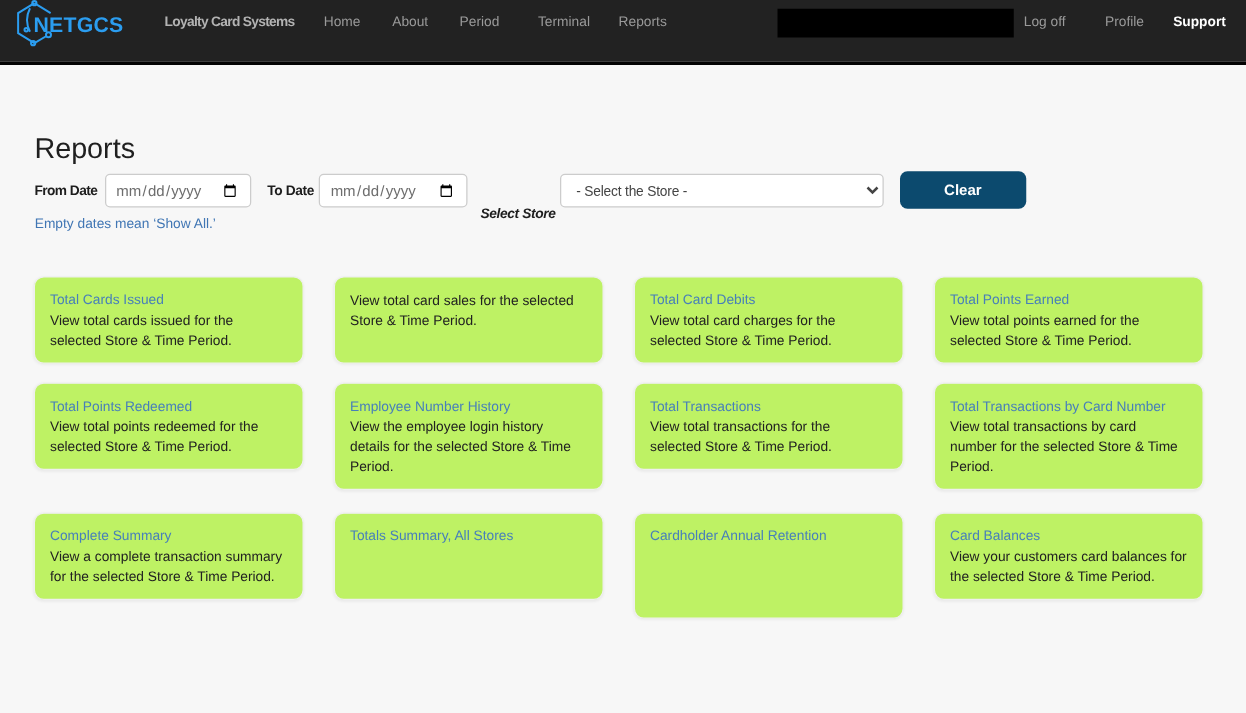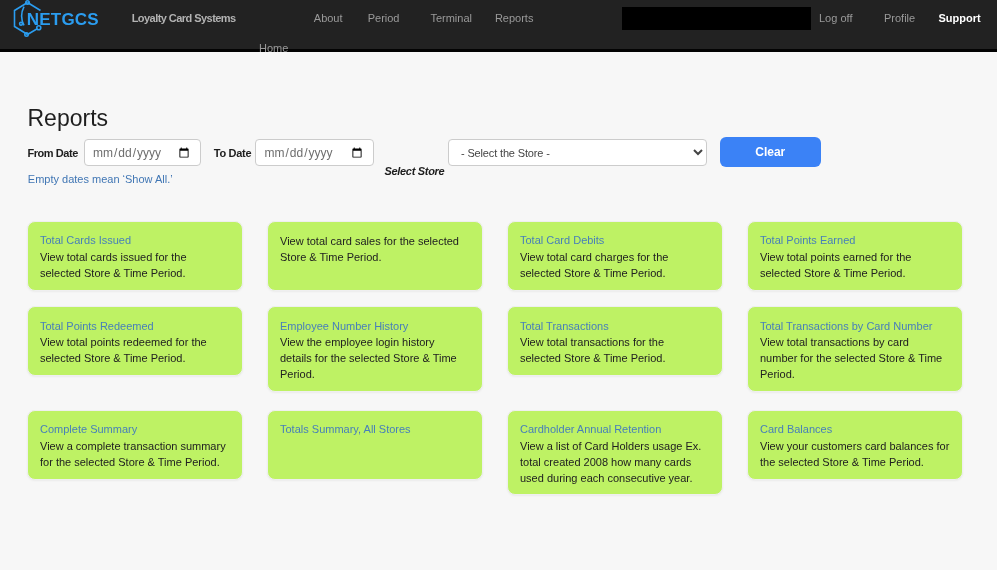--- a/index.html
+++ b/index.html
@@ -11,21 +11,21 @@
   #nav .brand { color:#b3b3b3; font-weight:bold; letter-spacing:-0.55px; }
   #nav .sup { color:#ffffff; font-weight:bold; }
   #blackbox { position:absolute; left:622px; top:7px; width:189px; height:23px; background:#000; }
   
   #h1 { position:absolute; left:27.5px; top:107.2px; font-size:23px; line-height:23px; color:#1f1f1f; letter-spacing:0; }
   
   .lbl { position:absolute; font-size:11px; line-height:12px; font-weight:bold; color:#1d1d1d; white-space:nowrap; }
   input[type=date] { position:absolute; top:139px; height:27px; border:1px solid #cccccc; border-radius:4px; background:#fff; font-family:"Liberation Sans", sans-serif; font-size:12px; color:#6d6d6d; padding:0 10px 0 7.5px; outline:none; }
   input[type=date]::-webkit-calendar-picker-indicator { padding:0; margin:0; }
   #sel { position:absolute; left:448px; top:139px; width:258.5px; height:27px; border:1px solid #cccccc; border-radius:4px; background:#fff; font-family:"Liberation Sans", sans-serif; font-size:11px; letter-spacing:-0.15px; color:#444; padding-left:8px; outline:none; }
-  #clearbtn { position:absolute; left:720px; top:136.5px; width:100.5px; height:30.5px; background:#3b82f6; border:none; border-radius:6px; color:#fff; font-weight:bold; font-size:12px; font-family:"Liberation Sans", sans-serif; }
+  #clearbtn { position:absolute; left:720px; top:136.5px; width:100.5px; height:30.5px; background:#0c4a6e; border:none; border-radius:6px; color:#fff; font-weight:bold; font-size:12px; font-family:"Liberation Sans", sans-serif; }
   #note { position:absolute; left:27.8px; top:173.0px; font-size:11px; line-height:12px; color:#4076b4; }
   
   .card { position:absolute; width:215.5px; background:#bef264; border:1px solid #efefef; border-radius:8px; padding:10.5px 12px; box-shadow:0 1px 2px rgba(0,0,0,0.05); }
   .card h3 { font-size:11px; font-weight:normal; line-height:16px; color:#477fba; white-space:nowrap; }
   .card p { font-size:11px; line-height:16px; color:#212121; margin-top:0.5px; }
   .r1 { top:220.7px; height:70px; }
   .r2 { top:306.4px; }
   .r3 { top:409.6px; }
   .h2l { height:70px; } .h3l { height:85.8px; }
   .c1 { left:27px; } .c2 { left:267px; } .c3 { left:507px; } .c4 { left:747px; }
@@ -38,21 +38,21 @@
     <path d="M14.5 2.5 L27.5 10.5"></path>
     <path d="M14.5 34.5 L24.2 28.8"></path>
     <path d="M11 6.6 Q6.2 16 11 25.4"></path>
     <circle cx="14.5" cy="2.5" r="1.7"></circle>
     <circle cx="13.5" cy="34.5" r="1.7"></circle>
     <circle cx="25.8" cy="27.8" r="2.0"></circle>
     <circle cx="8" cy="23.7" r="1.4"></circle>
     <text x="13.8" y="25.4" font-size="17px" font-weight="bold" fill="#2b9df0" stroke="none" letter-spacing="0.2">NETGCS</text>
   </svg>
   <span class="brand" style="left:131.7px;">Loyalty Card Systems</span>
-  <span style="left:259px;margin-top:30px;">Home</span>
+  <span style="left:259px;">Home</span>
   <span style="left:313.8px;">About</span>
   <span style="left:367.7px;">Period</span>
   <span style="left:430.4px;">Terminal</span>
   <span style="left:494.9px;">Reports</span>
   <span style="left:819px;">Log off</span>
   <span style="left:884px;">Profile</span>
   <span class="sup" style="left:938.5px;">Support</span>
   <div id="blackbox"></div>
 </div>
 
@@ -102,18 +102,17 @@
 
 <div class="card r3 c1 h2l">
     <h3>Complete Summary</h3>
     <p>View a complete transaction summary<br>for the selected Store &amp; Time Period.</p>
   </div>
 <div class="card r3 c2 h2l">
     <h3>Totals Summary, All Stores</h3>
   </div>
 <div class="card r3 c3 h3l">
     <h3>Cardholder Annual Retention</h3>
-    <p>View a list of Card Holders usage Ex.<br>total created 2008 how many cards<br>used during each consecutive year.</p>
   </div>
 <div class="card r3 c4 h2l">
     <h3>Card Balances</h3>
     <p>View your customers card balances for<br>the selected Store &amp; Time Period.</p>
   </div>
 
 </body></html>

